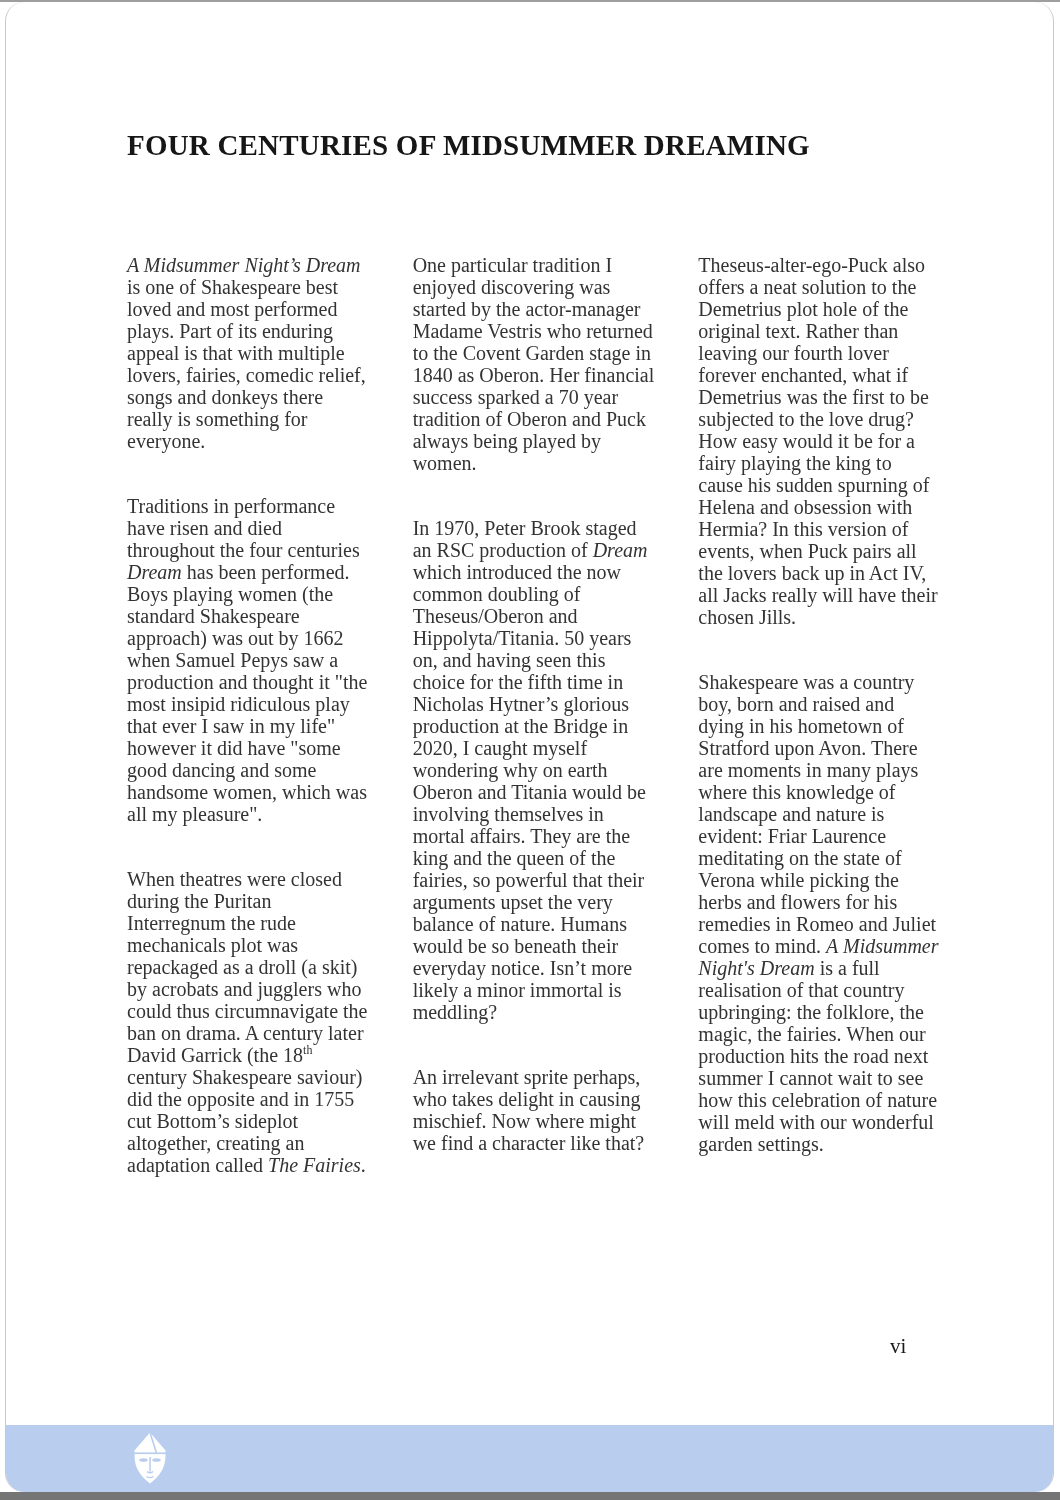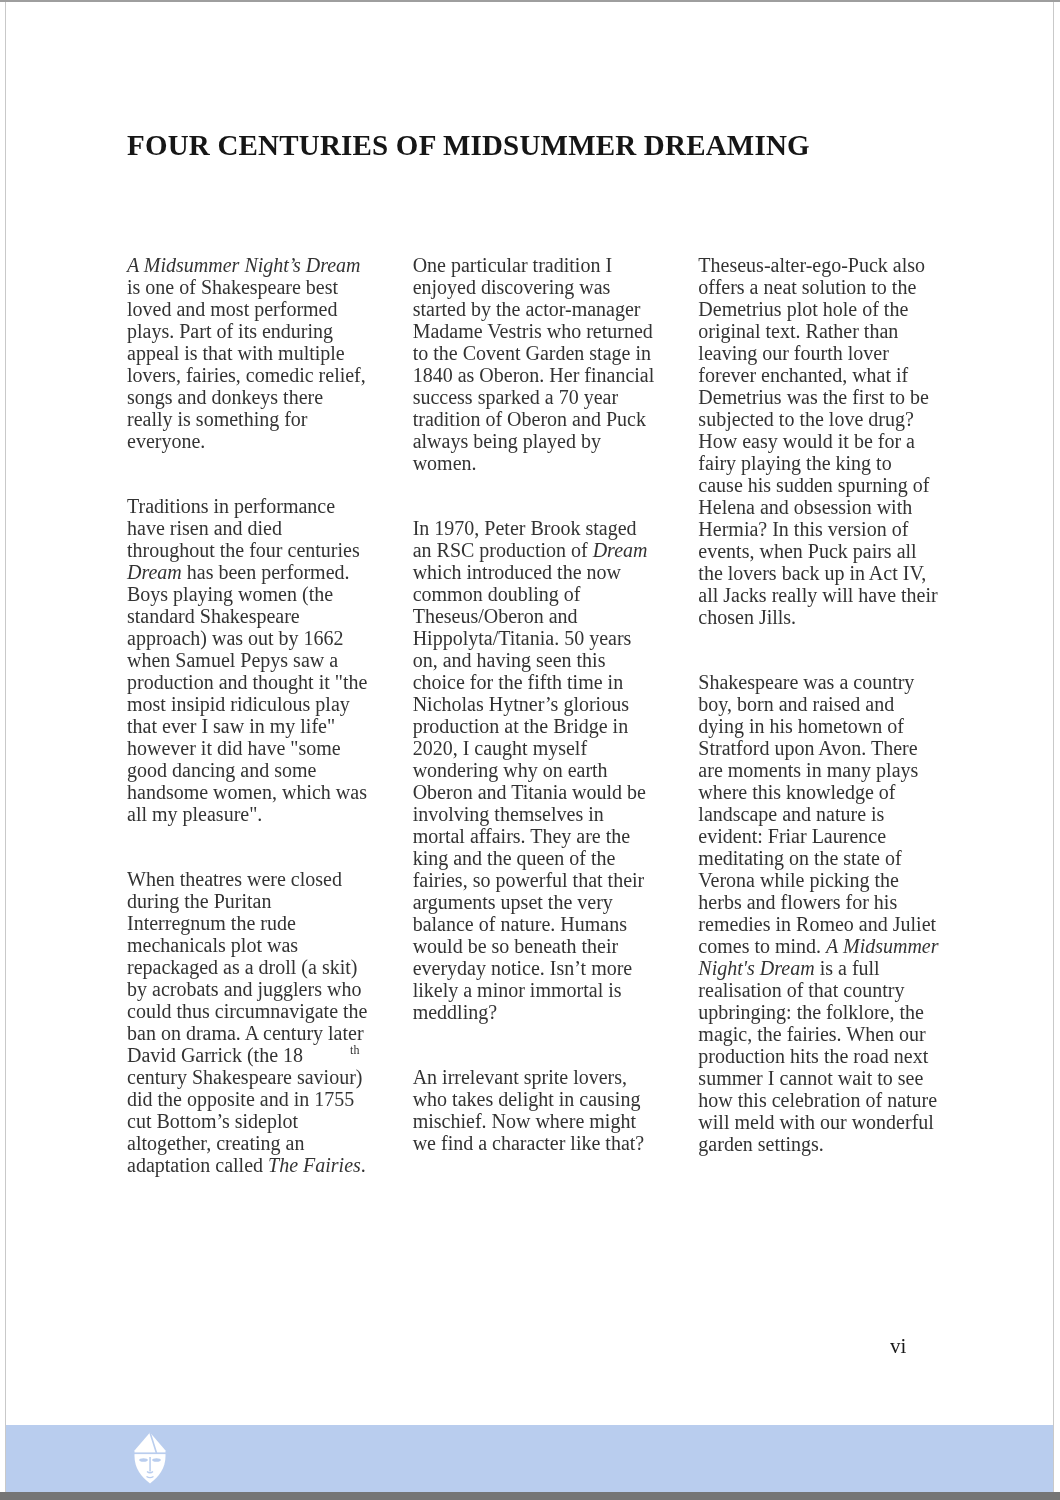--- a/index.html
+++ b/index.html
@@ -15,20 +15,21 @@
     width: 1060px; height: 2px; background: #9e9e9e;
   }
   .page {
     position: absolute; left: 5px; top: 2px;
     width: 1049px; height: 1490px;
     background: #ffffff;
     border-left: 1px solid #c9c9c9;
     border-right: 1px solid #c9c9c9;
     box-sizing: border-box;
     overflow: hidden;
+    border-radius: 19px;
   }
   .page-title {
     margin: 127px 0 0 121px;
     font-size: 29px;
     font-weight: bold;
     color: #161616;
     letter-spacing: 0.2px;
     white-space: nowrap;
   }
   .columns {
@@ -40,21 +41,21 @@
   .col { width: 242px; }
   .col p {
     margin: 0 0 43px 0;
     font-size: 20px;
     line-height: 22px;
     color: #333333;
     text-align: left;
   }
   .col p:last-child { margin-bottom: 0; }
   .col p em { font-style: italic; }
-  .col p sup { font-size: 0.6em; vertical-align: super; line-height: 0; margin-left: 47px; }
+  .col p sup { font-size: 0.6em; vertical-align: super; line-height: 0; }
   .page-number {
     position: absolute; left: 884px; top: 1332px;
     font-size: 21px; color: #1a1a1a; text-align: right;
   }
   .footer-band {
     position: absolute; left: 0; bottom: 0;
     width: 100%; height: 67px;
     background: #b9cdee;
   }
   .mask-icon {
@@ -79,21 +80,21 @@
 
   <div class="columns">
     <div class="col">
       <p><em>A Midsummer Night’s Dream</em><span> is one of Shakespeare best loved and most performed plays. Part of its enduring appeal is that with multiple lovers, fairies, comedic relief, songs and donkeys there really is something for everyone.</span></p>
       <p><span>Traditions in performance have risen and died throughout the four centuries </span><em>Dream</em><span> has been performed. Boys playing women (the standard Shakespeare approach) was out by 1662 when Samuel Pepys saw a production and thought it "the most insipid ridiculous play that ever I saw in my life" however it did have "some good dancing and some handsome women, which was all my pleasure".</span></p>
       <p><span>When theatres were closed during the Puritan Interregnum the rude mechanicals plot was repackaged as a droll (a skit) by acrobats and jugglers who could thus circumnavigate the ban on drama. A century later David Garrick (the 18</span><sup>th</sup><span> century Shakespeare saviour) did the opposite and in 1755 cut Bottom’s sideplot altogether, creating an adaptation called </span><em>The Fairies</em><span>.</span></p>
     </div>
     <div class="col">
       <p><span>One particular tradition I enjoyed discovering was started by the actor-manager Madame Vestris who returned to the Covent Garden stage in 1840 as Oberon. Her financial success sparked a 70 year tradition of Oberon and Puck always being played by women.</span></p>
       <p><span>In 1970, Peter Brook staged an RSC production of </span><em>Dream</em><span> which introduced the now common doubling of Theseus/Oberon and Hippolyta/Titania. 50 years on, and having seen this choice for the fifth time in Nicholas Hytner’s glorious production at the Bridge in 2020, I caught myself wondering why on earth Oberon and Titania would be involving themselves in mortal affairs. They are the king and the queen of the fairies, so powerful that their arguments upset the very balance of nature. Humans would be so beneath their everyday notice. Isn’t more likely a minor immortal is meddling?</span></p>
-      <p><span>An irrelevant sprite lovers, who takes delight in causing mischief. Now where might we find a character like that?</span></p>
+      <p><span>An irrelevant sprite perhaps, who takes delight in causing mischief. Now where might we find a character like that?</span></p>
     </div>
     <div class="col">
       <p><span>Theseus-alter-ego-Puck also offers a neat solution to the Demetrius plot hole of the original text. Rather than leaving our fourth lover forever enchanted, what if Demetrius was the first to be subjected to the love drug? How easy would it be for a fairy playing the king to cause his sudden spurning of Helena and obsession with Hermia? In this version of events, when Puck pairs all the lovers back up in Act IV, all Jacks really will have their chosen Jills.</span></p>
       <p><span>Shakespeare was a country boy, born and raised and dying in his hometown of Stratford upon Avon. There are moments in many plays where this knowledge of landscape and nature is evident: Friar Laurence meditating on the state of Verona while picking the herbs and flowers for his remedies in Romeo and Juliet comes to mind. </span><em>A Midsummer Night's Dream</em><span> is a full realisation of that country upbringing: the folklore, the magic, the fairies. When our production hits the road next summer I cannot wait to see how this celebration of nature will meld with our wonderful garden settings.</span></p>
     </div>
   </div>
 
   <div class="page-number">vi</div>
 
   <div class="footer-band">

